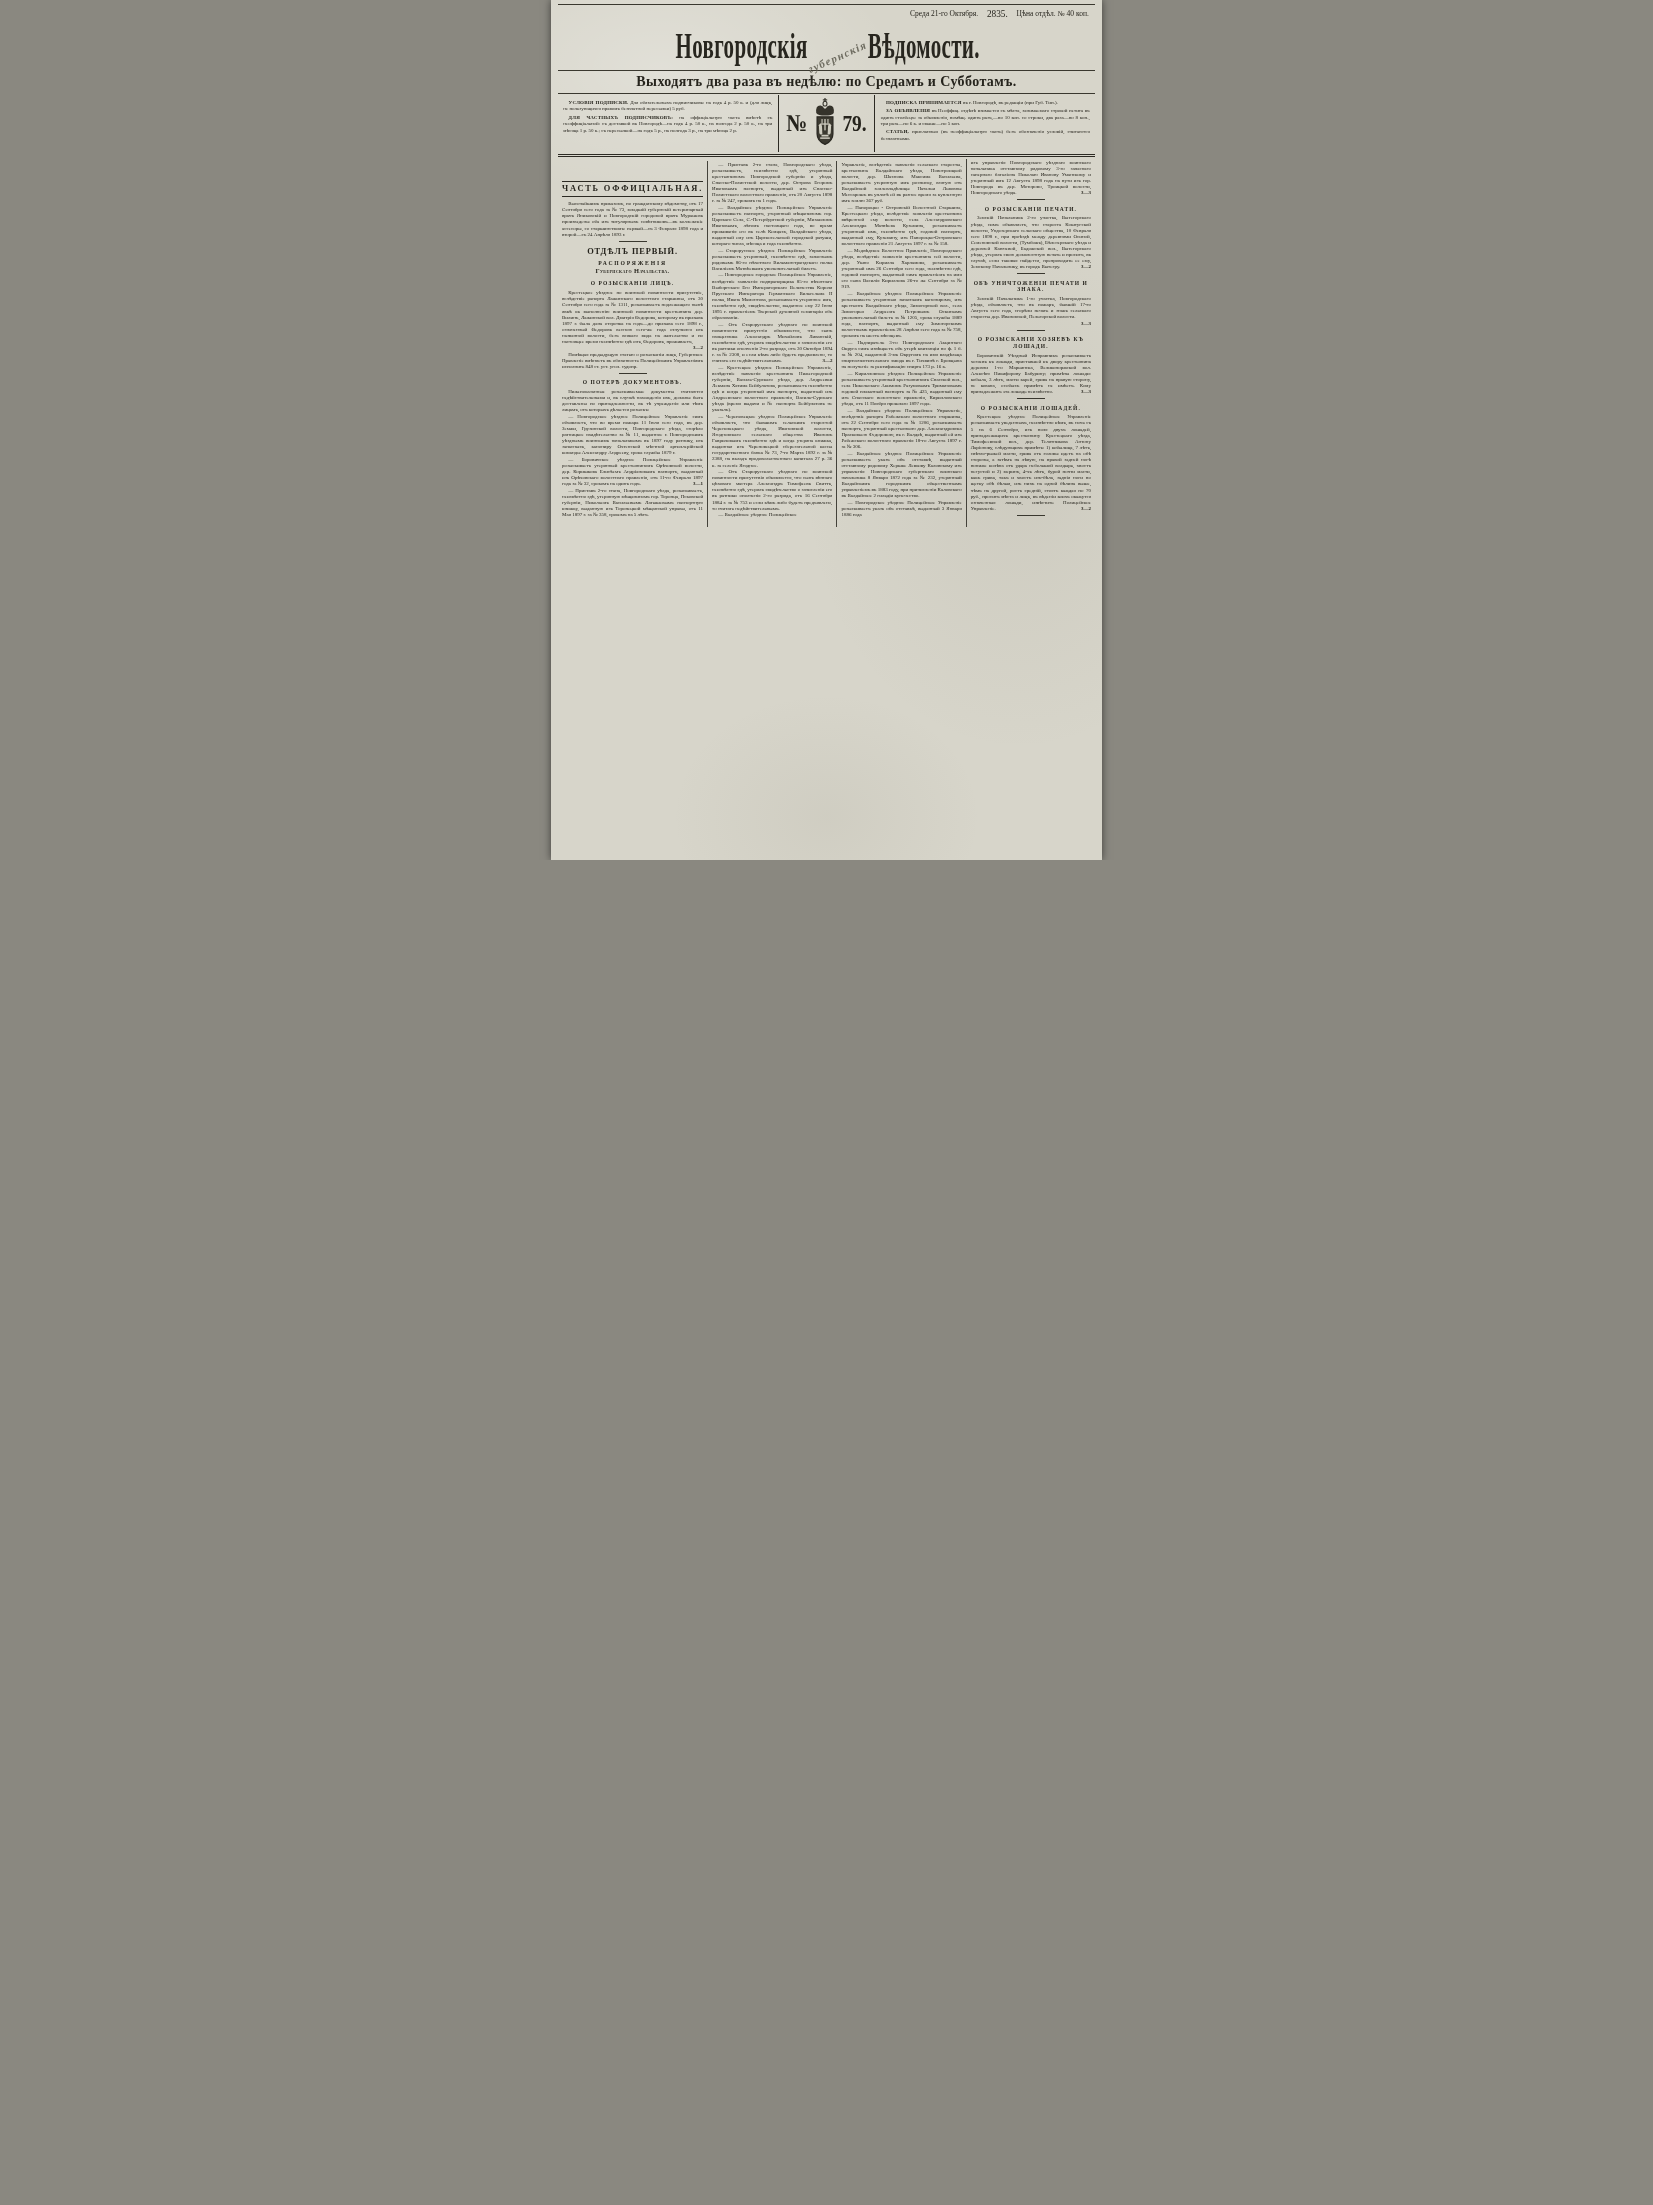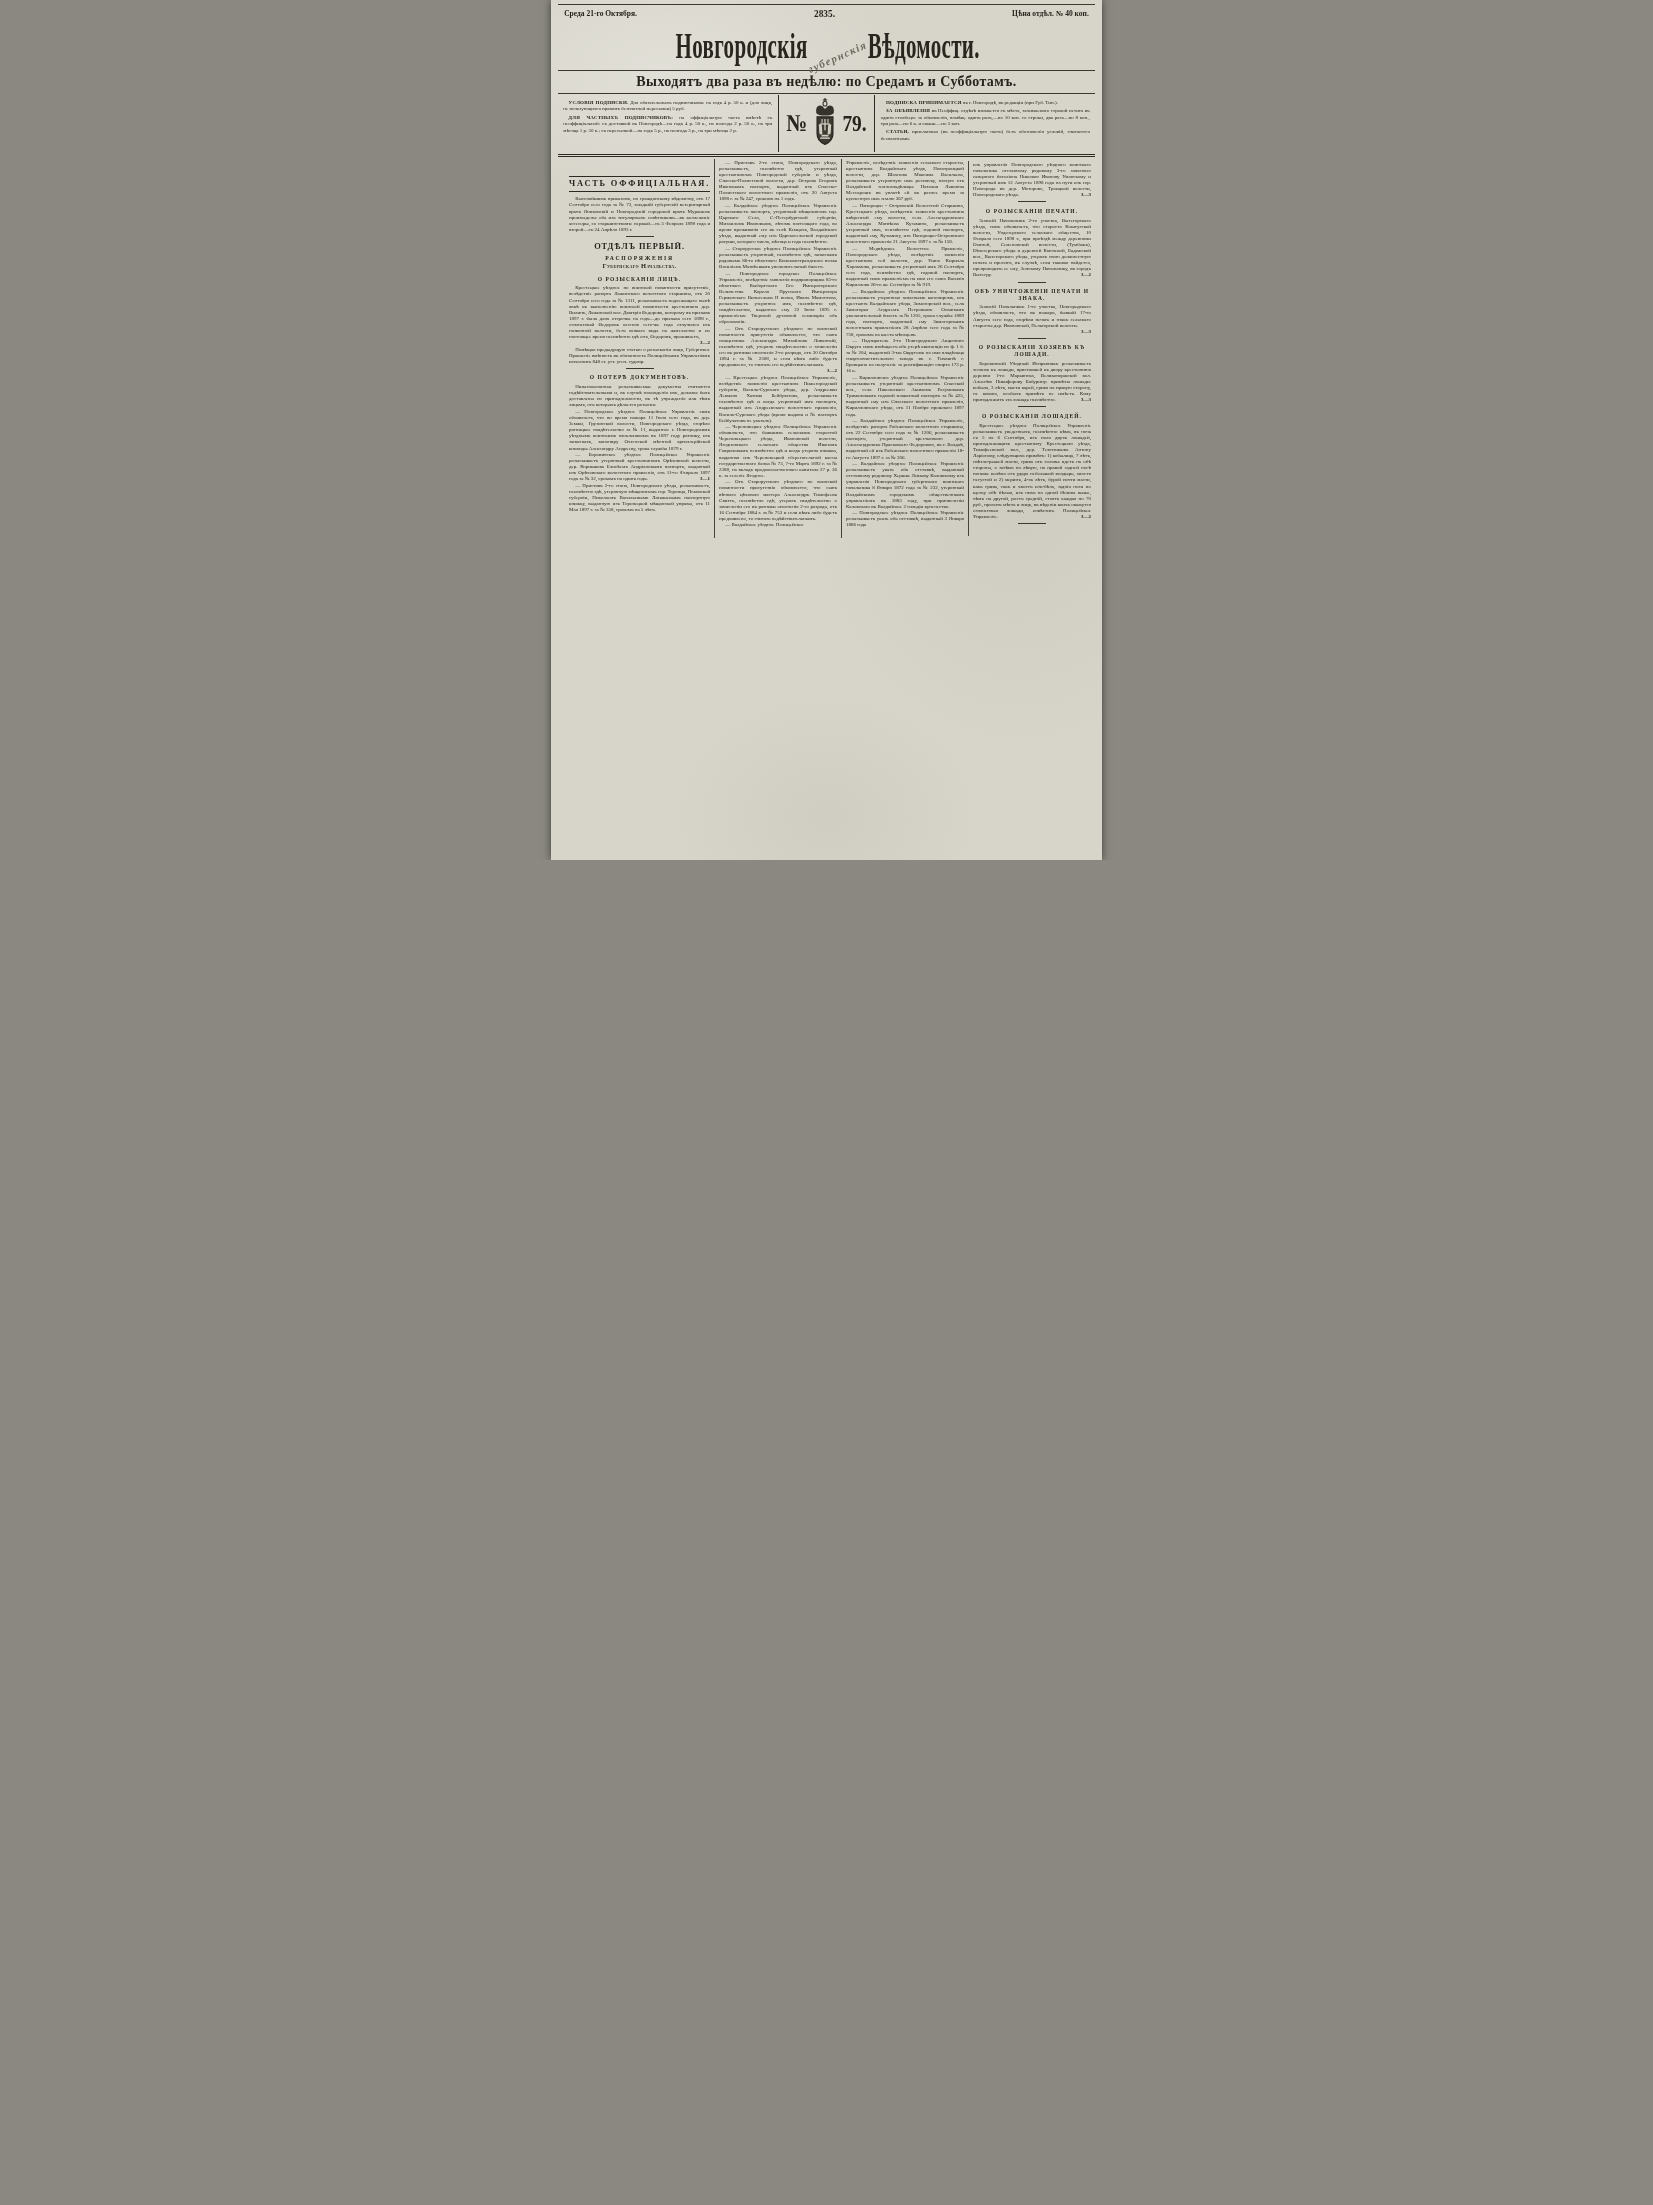--- a/index.html
+++ b/index.html
@@ -12,22 +12,22 @@
       radial-gradient(ellipse 309px 397px at 85% 55%, rgba(120,115,100,.10), transparent 70%),
       radial-gradient(ellipse 221px 176px at 50% 95%, rgba(120,115,100,.08), transparent 70%);
     color:#26241d;
     font-family:"Liberation Serif","DejaVu Serif",serif;
     box-shadow:0 0 8px rgba(0,0,0,.55);
     padding:4.4px 7px 17.6px 7px;box-sizing:border-box;
   }
   
   .rule-thin{border-top:0.4px solid #3a382f;height:0;}
   .rule-heavy{border-top:1.3px solid #2c2a23;border-bottom:0.4px solid #2c2a23;height:0.9px;}
-  .dateline{display:flex;align-items:flex-start;justify-content:space-between;
-    font-weight:bold;font-size:7.5px;padding:2.6px 1.8px 0 1.8px;}
+  .dateline{display:flex;align-items:flex-start;justify-content:flex-end;
+    font-weight:normal;font-size:7.5px;padding:2.6px 1.8px 0 1.8px;}
   .dateline .dl-cell{padding:0.9px 4.4px;}
   .dateline .dl-center{font-size:9.3px;}
   .masthead{position:relative;text-align:center;padding:2.6px 0 0.9px 0;white-space:nowrap;}
   .mast-word{display:inline-block;font-weight:bold;font-size:25px;
     transform:scale(.84,1.42);transform-origin:center bottom;letter-spacing:0.4px;color:#28261f;}
   .mast-mid{display:inline-block;font-style:italic;font-weight:bold;font-size:11px;
     color:#6e6c60;transform:rotate(-24deg) translateY(-2.6px);margin:0 -15px;letter-spacing:1.3px;
     vertical-align:middle;position:relative;z-index:1;}
   .masthead-wrap{height:48px;display:flex;align-items:flex-end;justify-content:center;}
   .subtitle{text-align:center;font-weight:bold;font-size:14px;letter-spacing:0.4px;padding:3.1px 0 2.6px 0;}
@@ -37,21 +37,21 @@
   .info-left,.info-right{flex:1 1 0;}
   .info-center{width:94px;flex:0 0 94px;border-left:1.3px double #2c2a23;border-right:1.3px double #2c2a23;
     display:flex;align-items:center;justify-content:center;gap:3.5px;padding:2.6px 0.9px;}
   .info-cell .lead{font-weight:bold;letter-spacing:0.2px;}
   .info-cell p{margin:0 0 1.8px 0;text-indent:5.3px;}
   .num-sign{font-size:21px;font-weight:bold;line-height:1;transform:scaleY(1.15);}
   .issue-num{font-size:19.4px;font-weight:bold;line-height:1;transform:scaleY(1.15);}
   .arms{flex:0 0 auto;}
   
   .body-sep{margin-top:2.6px;}
-  .paper-body{display:flex;align-items:center;margin-top:1.8px;margin-left:7px;}
+  .paper-body{display:flex;align-items:flex-end;margin-top:1.8px;}
   .col{flex:1 1 0;padding:0.9px 4px 8.8px 4px;font-size:5px;line-height:1.22;text-align:justify;}
   .col + .col{border-left:0.4px solid #44423a;}
   .part-heading{border-top:1.3px solid #2c2a23;border-bottom:0.9px solid #2c2a23;
     text-align:center;font-weight:bold;font-size:8.4px;letter-spacing:1.8px;
     padding:2.2px 0 1.8px 0;margin:0.9px 0 4.4px 0;transform-origin:center;white-space:nowrap;}
   .h1{text-align:center;font-weight:bold;font-size:8.4px;letter-spacing:0.9px;margin:5.3px 0 1.8px 0;}
   .h2{text-align:center;font-weight:bold;font-size:5.7px;letter-spacing:1.8px;margin:2.6px 0 0 0;}
   .h2s{text-align:center;font-weight:bold;font-size:6.4px;font-variant:small-caps;letter-spacing:0.4px;margin:0.4px 0 3.5px 0;}
   .h3{text-align:center;font-weight:bold;font-size:5.5px;letter-spacing:1.1px;margin:5.3px 0 3.1px 0;}
   .para{margin:0 0 0.4px 0;text-indent:6.2px;}

